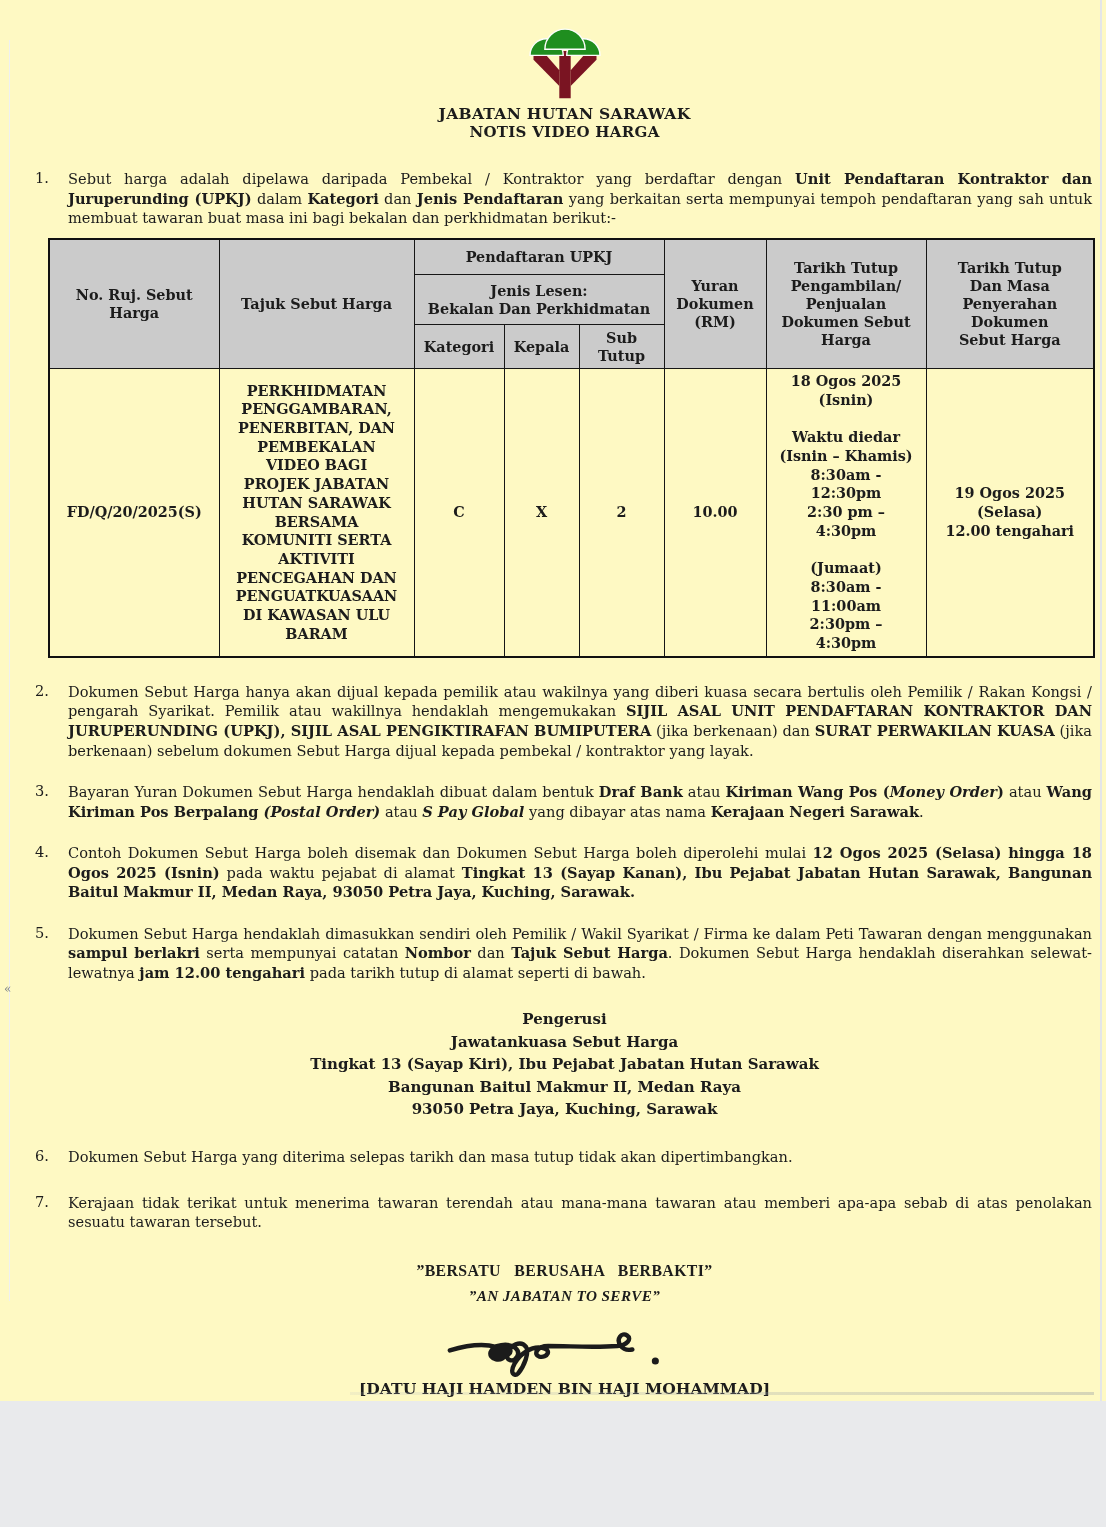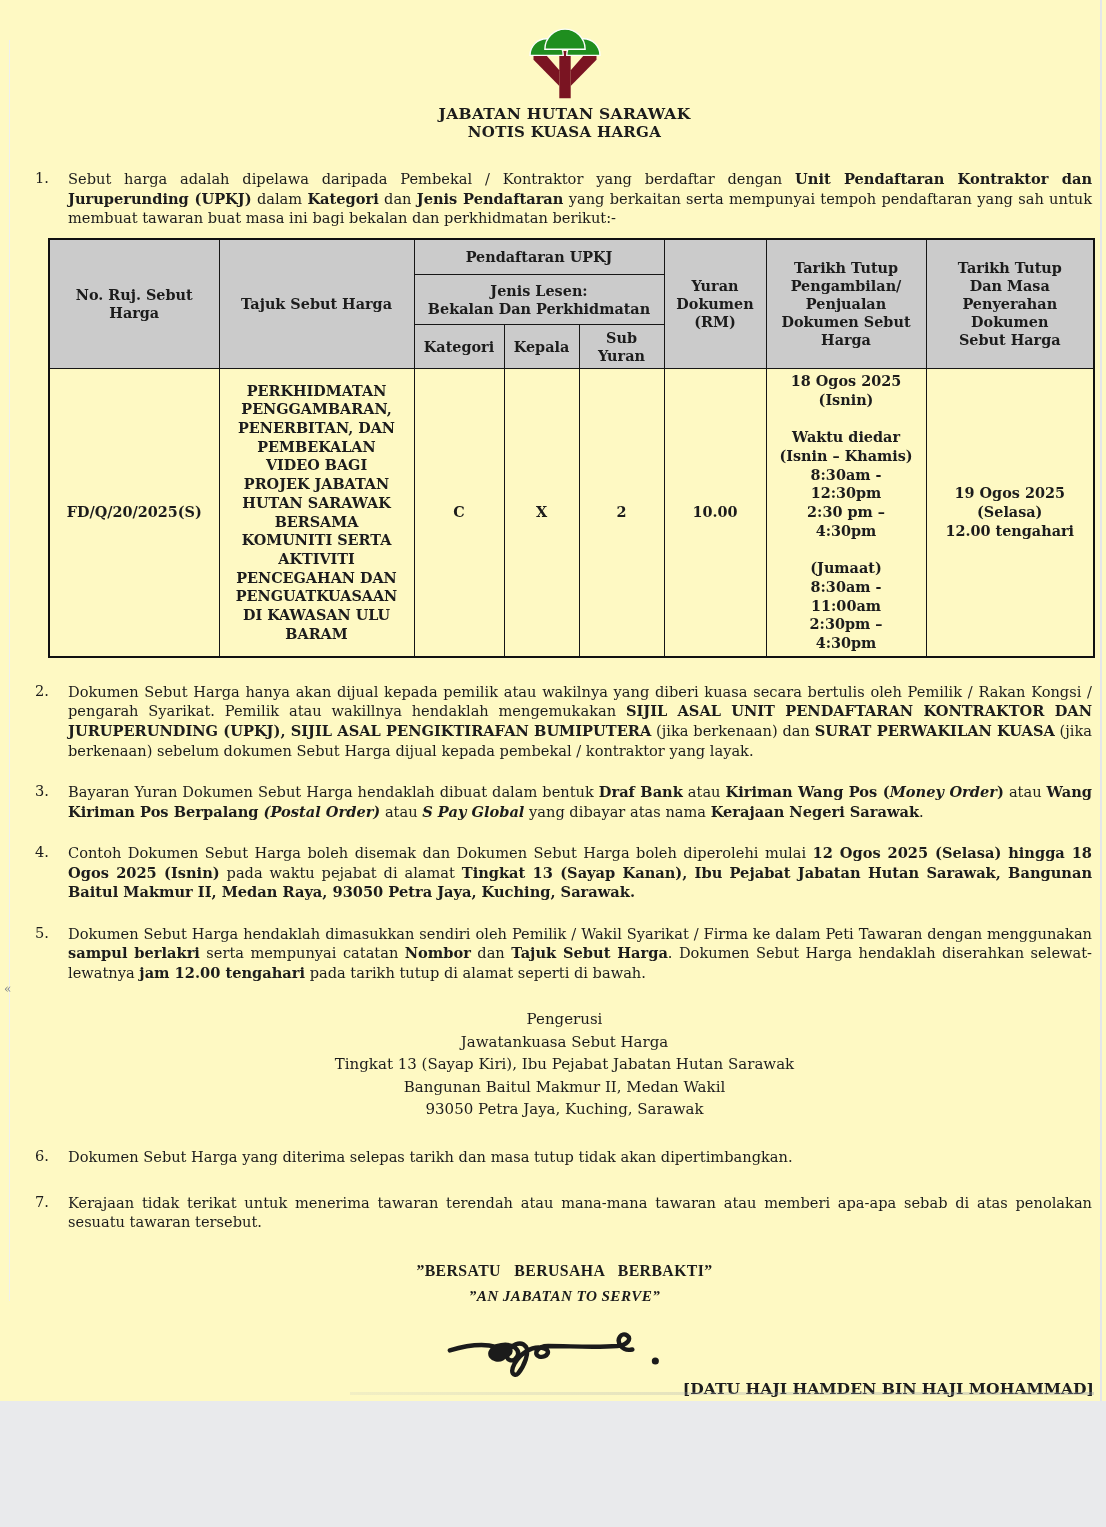--- a/index.html
+++ b/index.html
@@ -37,29 +37,29 @@
   table.quote { border:2px solid #111; }
   table.quote th { background:#cbcbcb; font-weight:700; line-height:1.25; }
   table.quote td { font-weight:700; line-height:1.3; }
   .pre { white-space:pre-line; }
   tr.hr1 { height:36px; } tr.hr2 { height:50px; } tr.hr3 { height:44px; }
   tr.bodyrow { height:288px; }
   td.sched { vertical-align:top; padding-top:12px; }
   td.tajuk { font-size:14.6px; }
 
   
-  .address { text-align:center; font-weight:400; font-size:15px; line-height:1.5; margin-top:26px; }
+  .address { text-align:center; font-weight:700; font-size:15px; line-height:1.5; margin-top:26px; }
 
   
   .motto { text-align:center; margin-top:30px;font-family:Liberation Serif, serif; }
   .motto-1 { font-weight:700; font-size:15.8px; word-spacing:9px; letter-spacing:.4px; }
   .motto-2 { font-weight:700; font-style:italic; font-size:15.2px; margin-top:7px; letter-spacing:.4px; }
 
   
-  .sig-block { text-align:right; margin-top:10px; }
+  .sig-block { text-align:center; margin-top:10px; }
   .sig-img { display:block; margin:4px auto 0 auto; }
   .sig-name { font-weight:700; font-size:15.6px; margin-top:2px; }
   .sig-title { font-weight:700; font-size:15px; margin-top:3px; }
   .sig-org { font-weight:700; font-size:15px; margin-top:2px; letter-spacing:.4px; }
 
   
   .date-row { margin-top:34px; display:flex; align-items:center; }
   .date-label { font-size:21px; }
   .date-stamp {
     font-family:"Liberation Sans", sans-serif;
@@ -93,21 +93,21 @@
           <path d="M56.5,80 L86,50 L86,42 L74,42 L56.5,62 Z"></path>
         </g>
 
         <g fill="#1f8e1f" stroke="#fdfdfc" stroke-width="1.6">
           <path d="M10,45 A19,19 0 0 1 48,45 Z"></path>
           <path d="M52,45 A19,19 0 0 1 90,45 Z"></path>
           <path d="M27,38 A23,23 0 0 1 73,38 Z"></path>
         </g>
       </svg>
       <div class="org-name" data-name="org-name">JABATAN HUTAN SARAWAK</div>
-      <div class="doc-title" data-name="page-title">NOTIS KUASA HARGA</div>
+      <div class="doc-title" data-name="page-title">NOTIS VIDEO HARGA</div>
     </div>
 
     <div class="para" data-name="numbered-paragraph-1" style="margin-top:28px;">
       <span class="num" data-name="paragraph-number">1.</span>
       <div class="ptext" data-name="paragraph-text"><span data-name="text-run">Sebut harga adalah dipelawa daripada Pembekal / Kontraktor yang berdaftar dengan </span><span data-name="text-run" style="font-weight: 700;">Unit Pendaftaran Kontraktor dan Juruperunding (UPKJ)</span><span data-name="text-run"> dalam </span><span data-name="text-run" style="font-weight: 700;">Kategori</span><span data-name="text-run"> dan </span><span data-name="text-run" style="font-weight: 700;">Jenis Pendaftaran</span><span data-name="text-run"> yang berkaitan serta mempunyai tempoh pendaftaran yang sah untuk membuat tawaran buat masa ini bagi bekalan dan perkhidmatan berikut:-</span></div>
     </div>
 
     <table class="quote" data-name="quotation-table">
       <colgroup>
         <col style="width:170px">
@@ -140,21 +140,21 @@
 Sebut Harga</th>
       </tr>
       <tr class="hr2">
         <th colspan="3" class="pre" data-name="col-group-jenis-lesen">Jenis Lesen:
 Bekalan Dan Perkhidmatan</th>
       </tr>
       <tr class="hr3">
         <th class="pre" data-name="col-header-kategori">Kategori</th>
         <th class="pre" data-name="col-header-kepala">Kepala</th>
         <th class="pre" data-name="col-header-sub-kepala">Sub
-Yuran</th>
+Tutup</th>
       </tr>
       <tr class="bodyrow" data-name="table-row">
         <td data-name="cell-no-ruj">FD/Q/20/2025(S)</td>
         <td class="pre tajuk" data-name="cell-tajuk">PERKHIDMATAN
 PENGGAMBARAN,
 PENERBITAN, DAN
 PEMBEKALAN
 VIDEO BAGI
 PROJEK JABATAN
 HUTAN SARAWAK
@@ -205,21 +205,21 @@
     </div>
     <div class="para" data-name="numbered-paragraph-5">
       <span class="num" data-name="paragraph-number">5.</span>
       <div class="ptext" data-name="paragraph-text"><span data-name="text-run">Dokumen Sebut Harga hendaklah dimasukkan sendiri oleh Pemilik / Wakil Syarikat / Firma ke dalam Peti Tawaran dengan menggunakan </span><span data-name="text-run" style="font-weight: 700;">sampul berlakri</span><span data-name="text-run"> serta mempunyai catatan </span><span data-name="text-run" style="font-weight: 700;">Nombor</span><span data-name="text-run"> dan </span><span data-name="text-run" style="font-weight: 700;">Tajuk Sebut Harga</span><span data-name="text-run">. Dokumen Sebut Harga hendaklah diserahkan selewat-lewatnya </span><span data-name="text-run" style="font-weight: 700;">jam 12.00 tengahari</span><span data-name="text-run"> pada tarikh tutup di alamat seperti di bawah.</span></div>
     </div>
 
     <div class="address" data-name="submission-address">
       <div data-name="address-line">Pengerusi</div>
       <div data-name="address-line">Jawatankuasa Sebut Harga</div>
       <div data-name="address-line">Tingkat 13 (Sayap Kiri), Ibu Pejabat Jabatan Hutan Sarawak</div>
-      <div data-name="address-line">Bangunan Baitul Makmur II, Medan Wakil</div>
+      <div data-name="address-line">Bangunan Baitul Makmur II, Medan Raya</div>
       <div data-name="address-line">93050 Petra Jaya, Kuching, Sarawak</div>
     </div>
 
     <div class="para" data-name="numbered-paragraph-6" style="margin-top:26px;">
       <span class="num" data-name="paragraph-number">6.</span>
       <div class="ptext" data-name="paragraph-text"><span data-name="text-run">Dokumen Sebut Harga yang diterima selepas tarikh dan masa tutup tidak akan dipertimbangkan.</span></div>
     </div>
     <div class="para" data-name="numbered-paragraph-7" style="margin-top:26px;">
       <span class="num" data-name="paragraph-number">7.</span>
       <div class="ptext" data-name="paragraph-text"><span data-name="text-run">Kerajaan tidak terikat untuk menerima tawaran terendah atau mana-mana tawaran atau memberi apa-apa sebab di atas penolakan sesuatu tawaran tersebut.</span></div>

